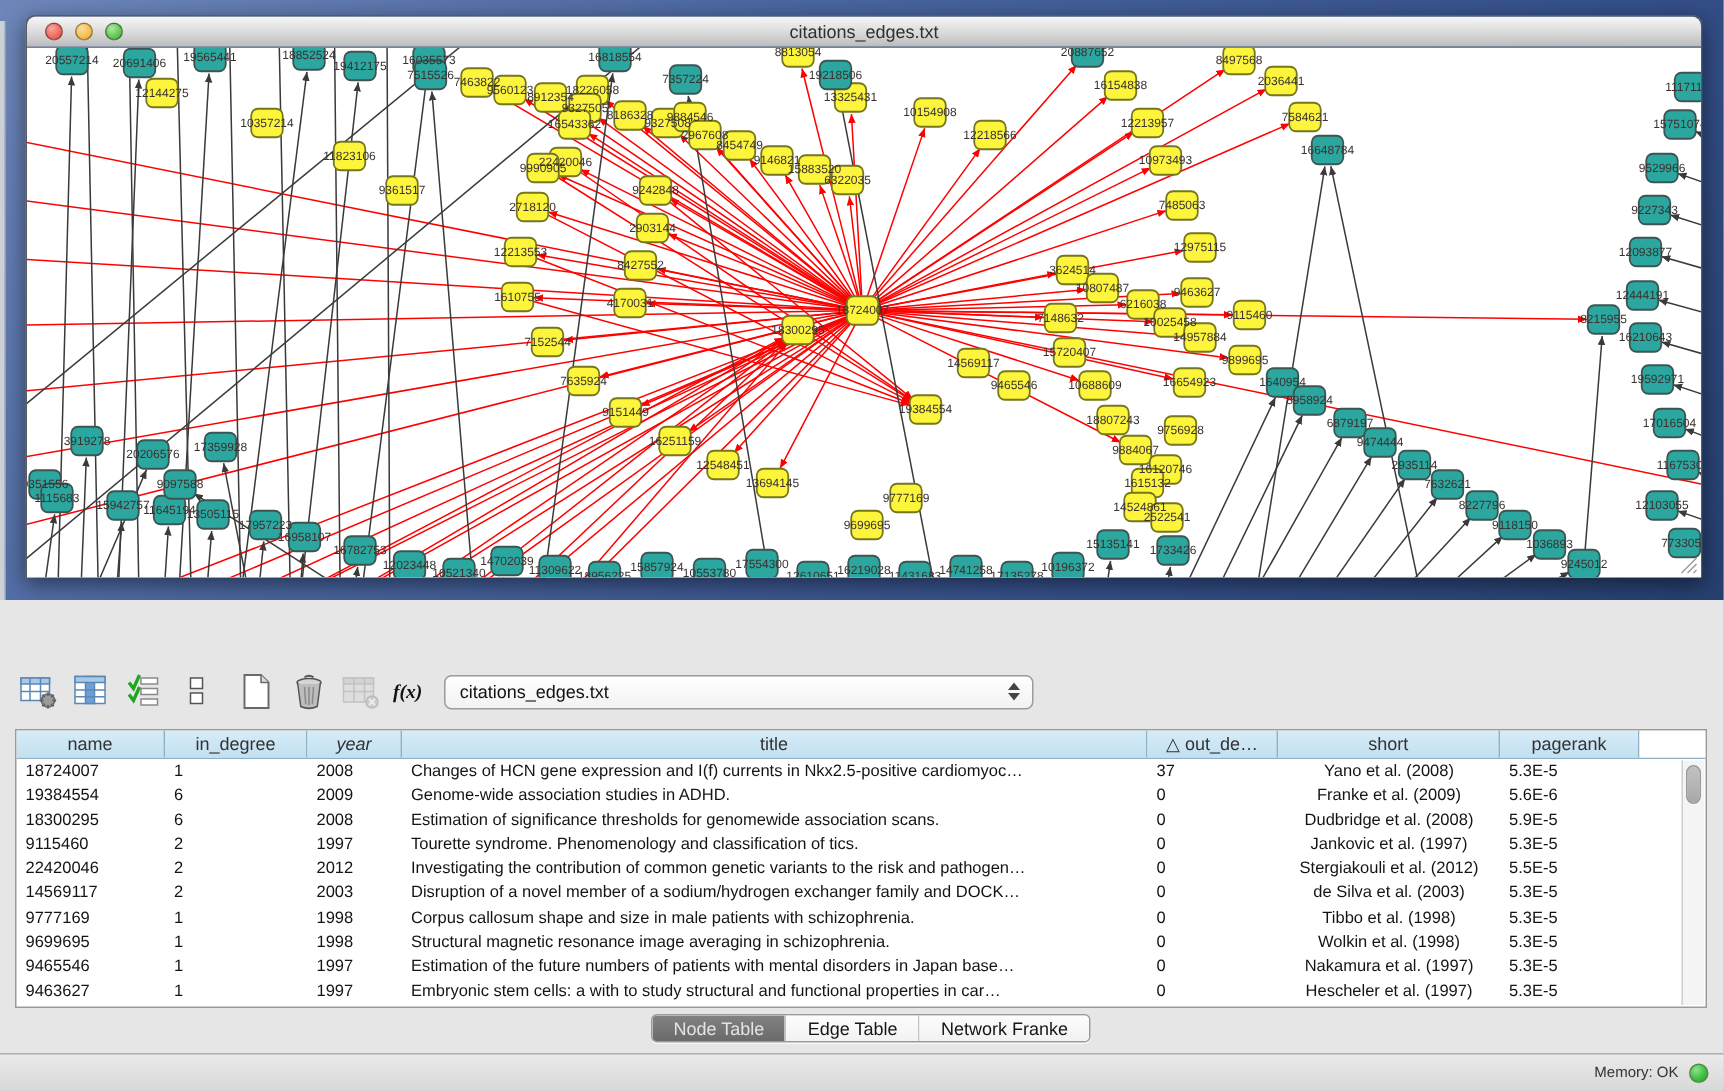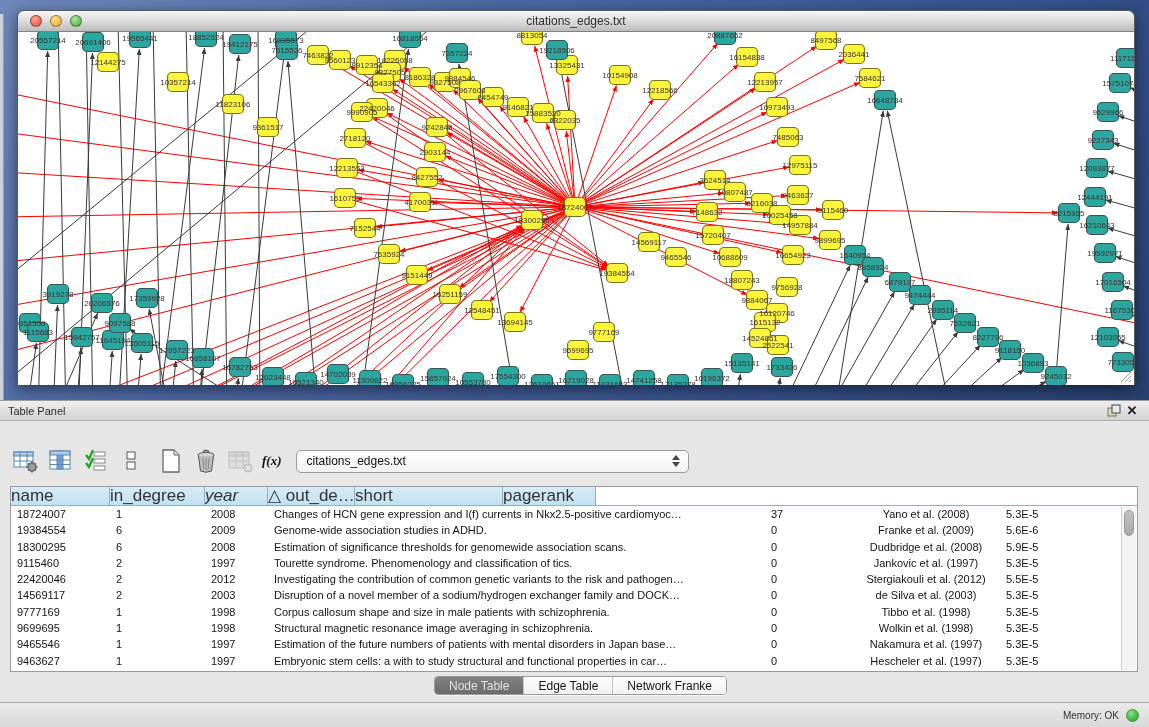--- a/index.html
+++ b/index.html
@@ -53,21 +53,21 @@
   .combo-stepper { display:flex; flex-direction:column; gap:2px; align-items:center; }
   .combo-stepper i { width:0; height:0; border-left:4px solid transparent;
     border-right:4px solid transparent; display:block; }
   .combo-stepper .up { border-bottom:5px solid #444; }
   .combo-stepper .down { border-top:5px solid #444; }
 
   .table-box { position:absolute; left:10px; top:86px; width:1128px; height:186px;
     background:#ffffff; border:1px solid #9a9a9a; overflow:hidden; }
   .thead { display:flex; height:19px; border-bottom:1px solid #8fb0c5; }
   .th { background:linear-gradient(#d7ecf8,#c2e0f0); border-right:1px solid #8fb0c5;
-    font-size:17px; color:#333; text-align:left; line-height:18px;
+    font-size:12px; color:#333; text-align:center; line-height:18px;
     overflow:hidden; white-space:nowrap; }
   .th-filler { flex:1; background:#fff; border-right:none; }
   .tbody { position:relative; }
   .tr { display:flex; height:16.3px; line-height:16.3px; font-size:11px; color:#141414; }
   .td { overflow:hidden; white-space:nowrap; padding-left:6px; }
   .td.center { text-align:center; padding-left:0; }
   .vscroll { position:absolute; right:1px; top:20px; bottom:1px; width:15px;
     background:#f4f4f4; border-left:1px solid #d0d0d0; }
   .vthumb { position:absolute; left:2px; top:3px; width:10px; height:26px;
     background:linear-gradient(#c2c2c2,#a8a8a8); border-radius:6px; border:1px solid #9a9a9a; }
@@ -541,31 +541,20 @@
         <line x1="2" y1="12" x2="12" y2="2" stroke="#9a9a9a" stroke-width="1"></line>
         <line x1="6" y1="12" x2="12" y2="6" stroke="#9a9a9a" stroke-width="1"></line>
         <line x1="10" y1="12" x2="12" y2="10" stroke="#9a9a9a" stroke-width="1"></line>
       </svg>
     </div>
   </div>
   <div class="splitter-arrow"></div>
 </div>
 
 <div class="table-panel">
-  <div class="panel-titlebar">
-    <span class="panel-title">Table Panel</span>
-    <span class="spacer"></span>
-    <span class="float-btn">
-      <svg width="14" height="13">
-        <rect x="1" y="4" width="8" height="8" fill="#dad8c2" stroke="#7a7a3a"></rect>
-        <rect x="5" y="1" width="8" height="8" fill="#eceadf" stroke="#2e4a6e"></rect>
-      </svg>
-    </span>
-    <span class="close-btn">✕</span>
-  </div>
 
   <div class="toolbar">
     <span class="tb-icon">
       <svg width="26" height="24">
         <rect x="1" y="3" width="19" height="15" fill="#ffffff" stroke="#5b87b5"></rect>
         <rect x="1" y="3" width="19" height="4" fill="#a9c9e6" stroke="#5b87b5"></rect>
         <line x1="7" y1="3" x2="7" y2="18" stroke="#5b87b5"></line>
           <line x1="14" y1="3" x2="14" y2="18" stroke="#5b87b5"></line>
         <line x1="1" y1="12" x2="20" y2="12" stroke="#5b87b5"></line>
         <circle cx="19" cy="18" r="4.4" fill="#9b9b9b" stroke="#666"></circle>
@@ -636,20 +625,21 @@
           <i class="down"></i>
       </span>
     </div>
   </div>
 
   <div class="table-box">
     <div class="thead" id="thead">
         <div class="th" style="width: 99px;">name</div>
         <div class="th" style="width: 95px;">in_degree</div>
         <div class="th" style="width: 63px; font-style: italic;">year</div>
+        <div class="th" style="width: 497px;">title</div>
         <div class="th" style="width: 87px;">△ out_de…</div>
         <div class="th" style="width: 148px;">short</div>
         <div class="th" style="width: 93px;">pagerank</div>
         <div class="th th-filler"></div>
       </div>
     <div class="tbody" id="tbody">
         <div class="tr">
           <div class="td" style="width: 99px;">18724007</div>
           <div class="td" style="width: 95px;">1</div>
           <div class="td" style="width: 63px;">2008</div>

